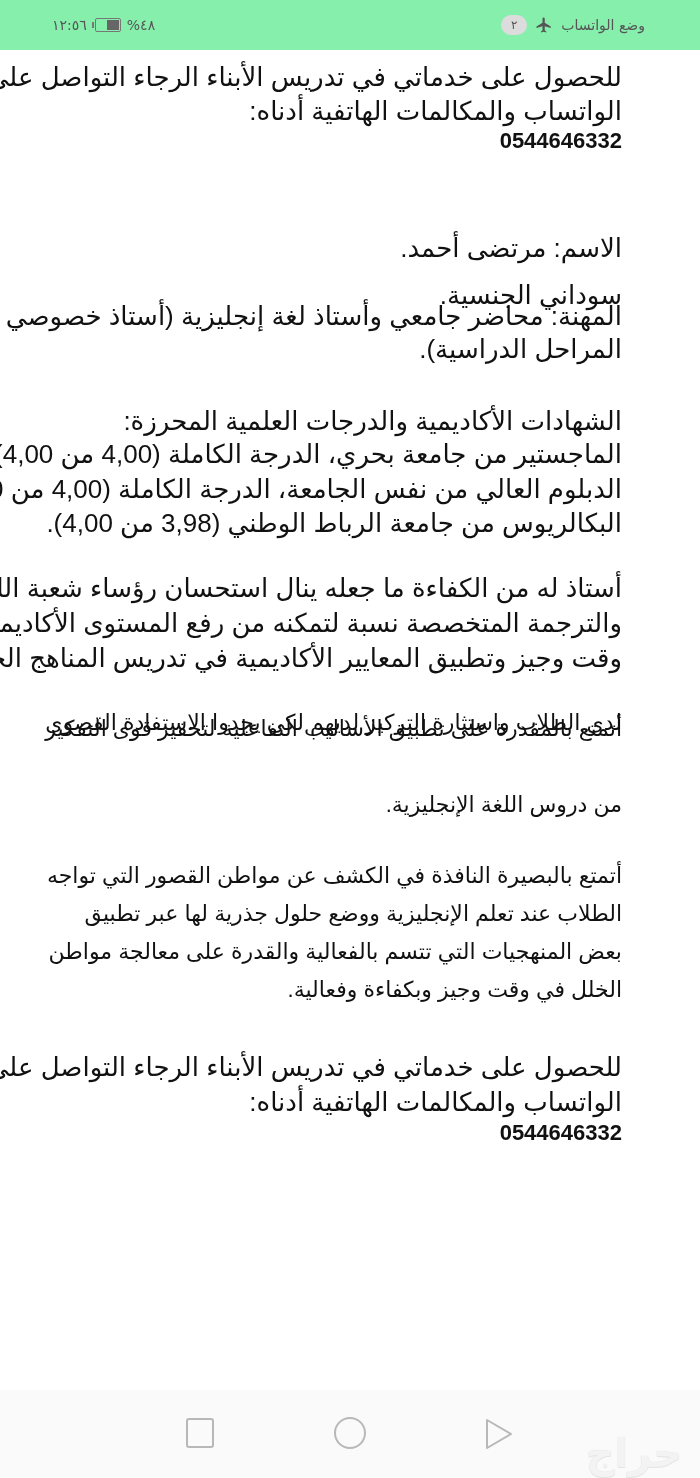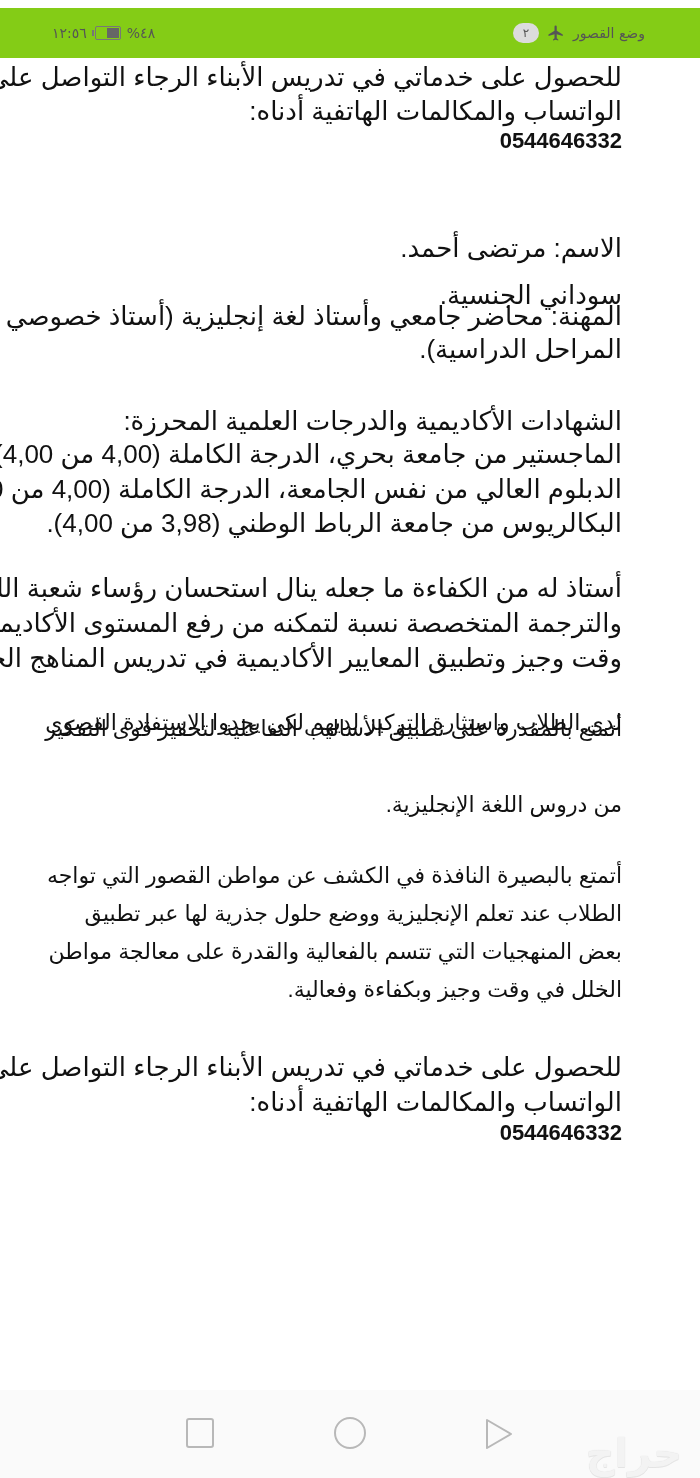--- a/index.html
+++ b/index.html
@@ -5,22 +5,22 @@
   * { margin: 0; padding: 0; box-sizing: border-box; }
   html, body {
     width: 700px; height: 1478px; background: #ffffff; overflow: hidden;
   }
   body {
     position: relative;
     font-family: "Liberation Sans", "DejaVu Sans", sans-serif;
     color: #111111;
   }
   .status-bar {
-    position: absolute; top: 8px; left: 0; width: 700px; height: 50px;
-    background: #84cc16;
+    position: absolute; top: 0; left: 0; width: 700px; height: 50px;
+    background: #86efac;
     font-family: "DejaVu Sans", sans-serif;
     color: #555555; font-size: 14px;
   }
   .status-left {
     position: absolute; left: 52px; top: 15px; height: 20px;
     display: flex; align-items: center; gap: 6px; direction: ltr;
   }
   .battery {
     position: relative; width: 26px; height: 14px;
     border: 1.5px solid #777; border-radius: 2px; margin-left: 2px;
@@ -72,21 +72,21 @@
 
 <div class="status-bar">
   <div class="status-left">
     <span>١٢:٥٦</span>
     <span class="battery">
         <span class="battery-fill"></span>
       </span>
     <span>%٤٨</span>
   </div>
   <div class="status-right">
-    <span>وضع القصور</span>
+    <span>وضع الواتساب</span>
     <svg class="airplane-icon" viewBox="0 0 24 24">
       <path fill="#555" d="M21 16v-2l-8-5V3.5a1.5 1.5 0 0 0-3 0V9l-8 5v2l8-2.5V19l-2 1.5V22l3.5-1 3.5 1v-1.5L13 19v-5.5z"></path>
     </svg>
     <span class="notif-badge">٢</span>
   </div>
 </div>
 
 <div class="content">
 
   <div class="line" style="top:64px">للحصول على خدماتي في تدريس الأبناء الرجاء التواصل على رقم</div>

